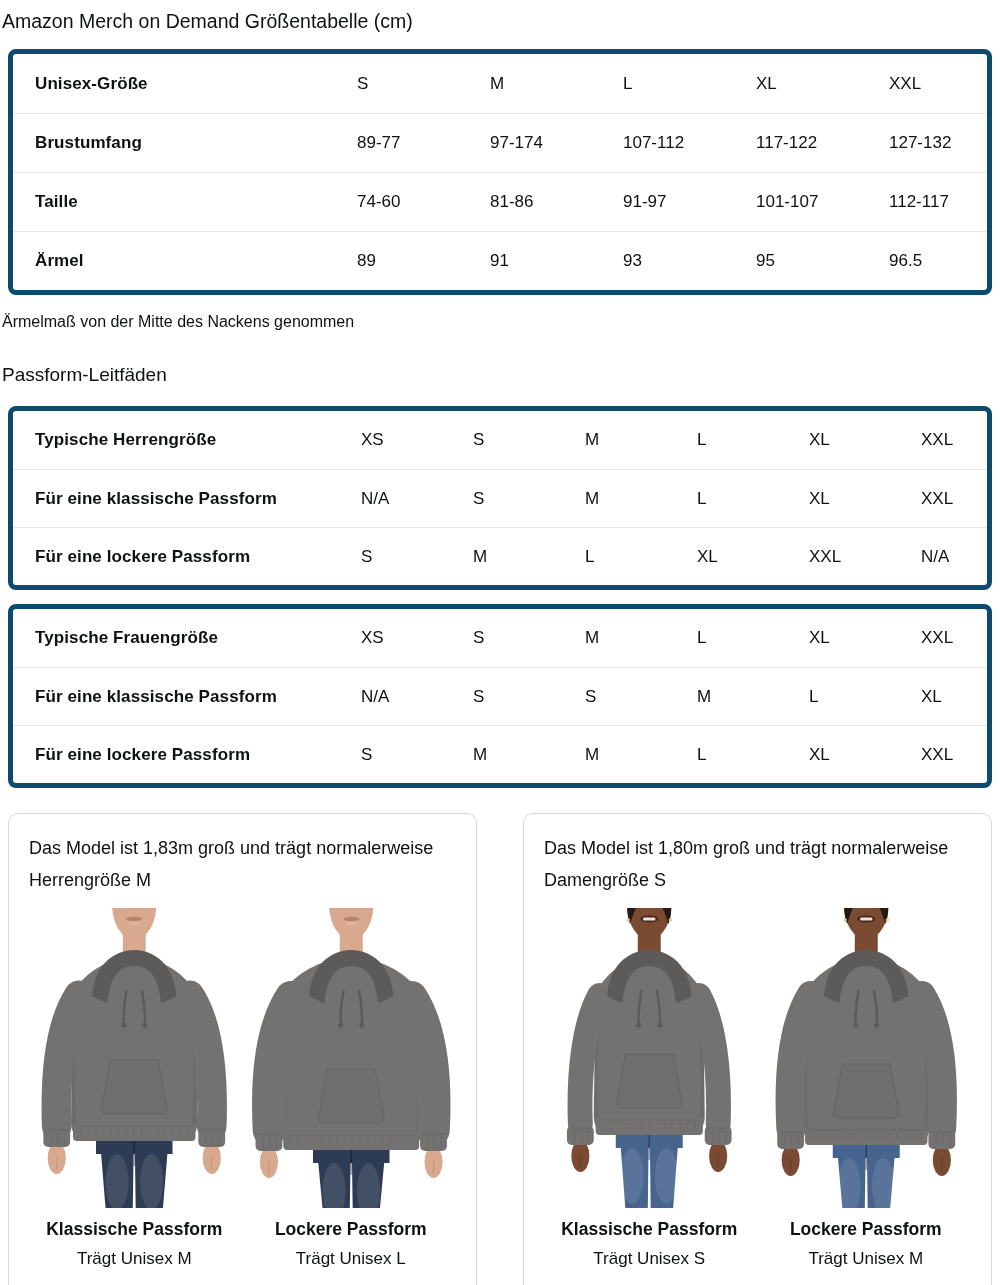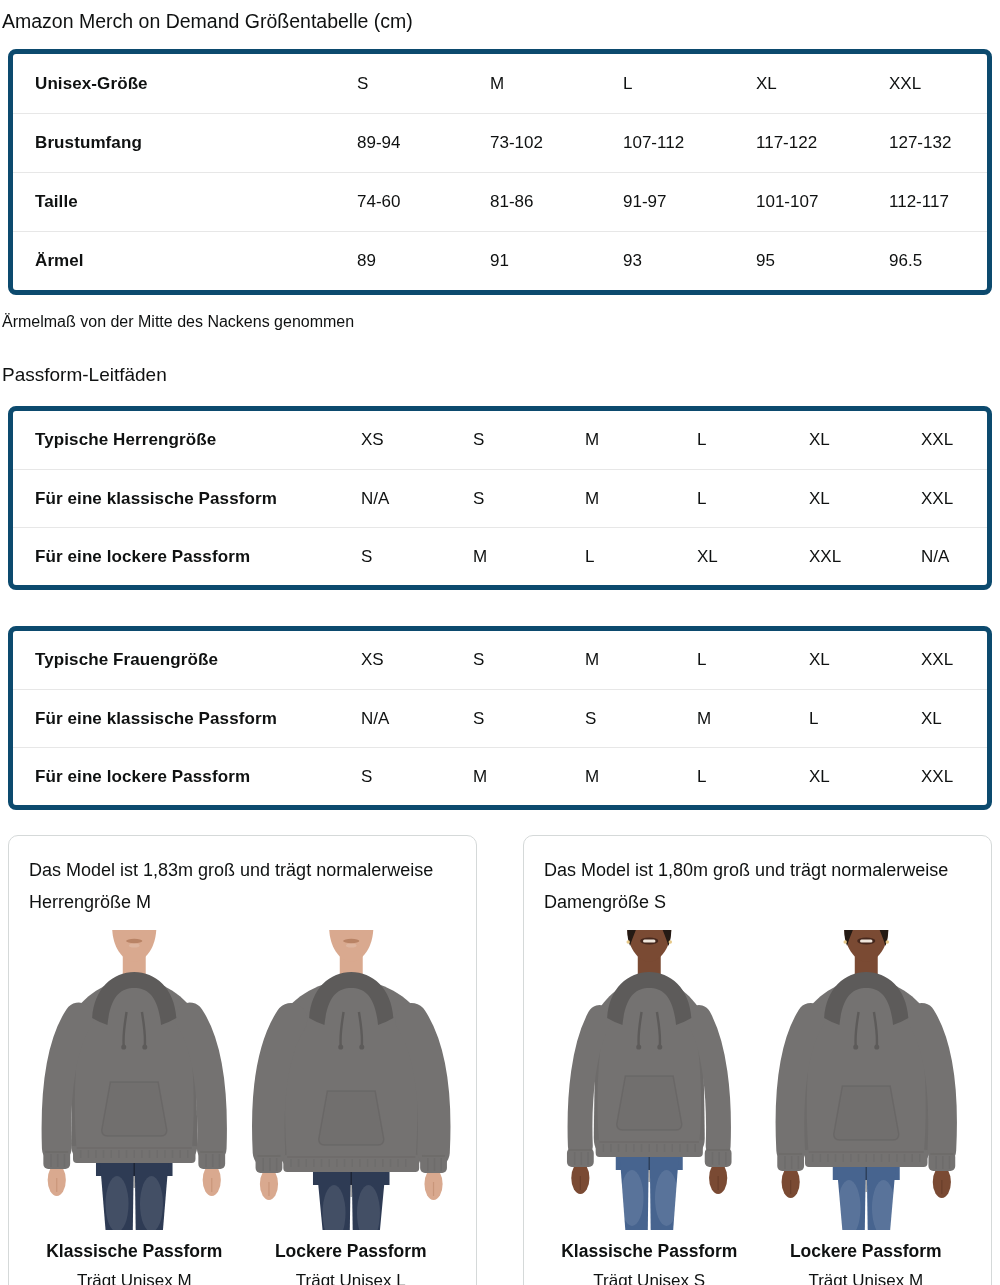--- a/index.html
+++ b/index.html
@@ -49,21 +49,21 @@
     font-size: 16px;
     line-height: 18px;
   }
   .fit-heading {
     margin: 33px 0 20px 2px;
     font-size: 19px;
     font-weight: 400;
     line-height: 22px;
   }
   .tablebox.fit { margin-top: 8px; }
-  .tablebox.fit + .tablebox.fit { margin-top: 36px; }
+  .tablebox.fit + .tablebox.fit { margin-top: 14px; }
 
   .cards {
     display: flex;
     gap: 46px;
     margin: 25px 8px 0 8px;
   }
   .card {
     flex: 1 1 0;
     border: 1px solid #d5d9d9;
     border-radius: 10px;
@@ -107,22 +107,22 @@
     <div class="trow cols5">
       <div class="tlabel">Unisex-Größe</div>
       <div class="tval">S</div>
       <div class="tval">M</div>
       <div class="tval">L</div>
       <div class="tval">XL</div>
       <div class="tval">XXL</div>
     </div>
     <div class="trow cols5">
       <div class="tlabel">Brustumfang</div>
-      <div class="tval">89-94</div>
-      <div class="tval">73-102</div>
+      <div class="tval">89-77</div>
+      <div class="tval">97-174</div>
       <div class="tval">107-112</div>
       <div class="tval">117-122</div>
       <div class="tval">127-132</div>
     </div>
     <div class="trow cols5">
       <div class="tlabel">Taille</div>
       <div class="tval">74-60</div>
       <div class="tval">81-86</div>
       <div class="tval">91-97</div>
       <div class="tval">101-107</div>

